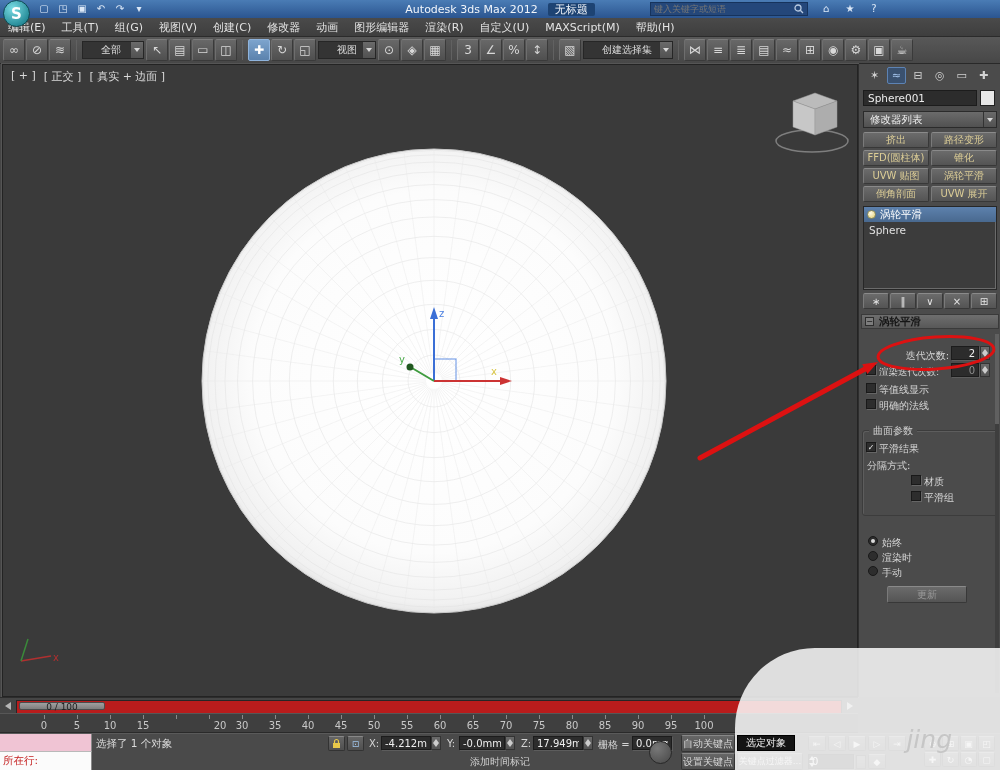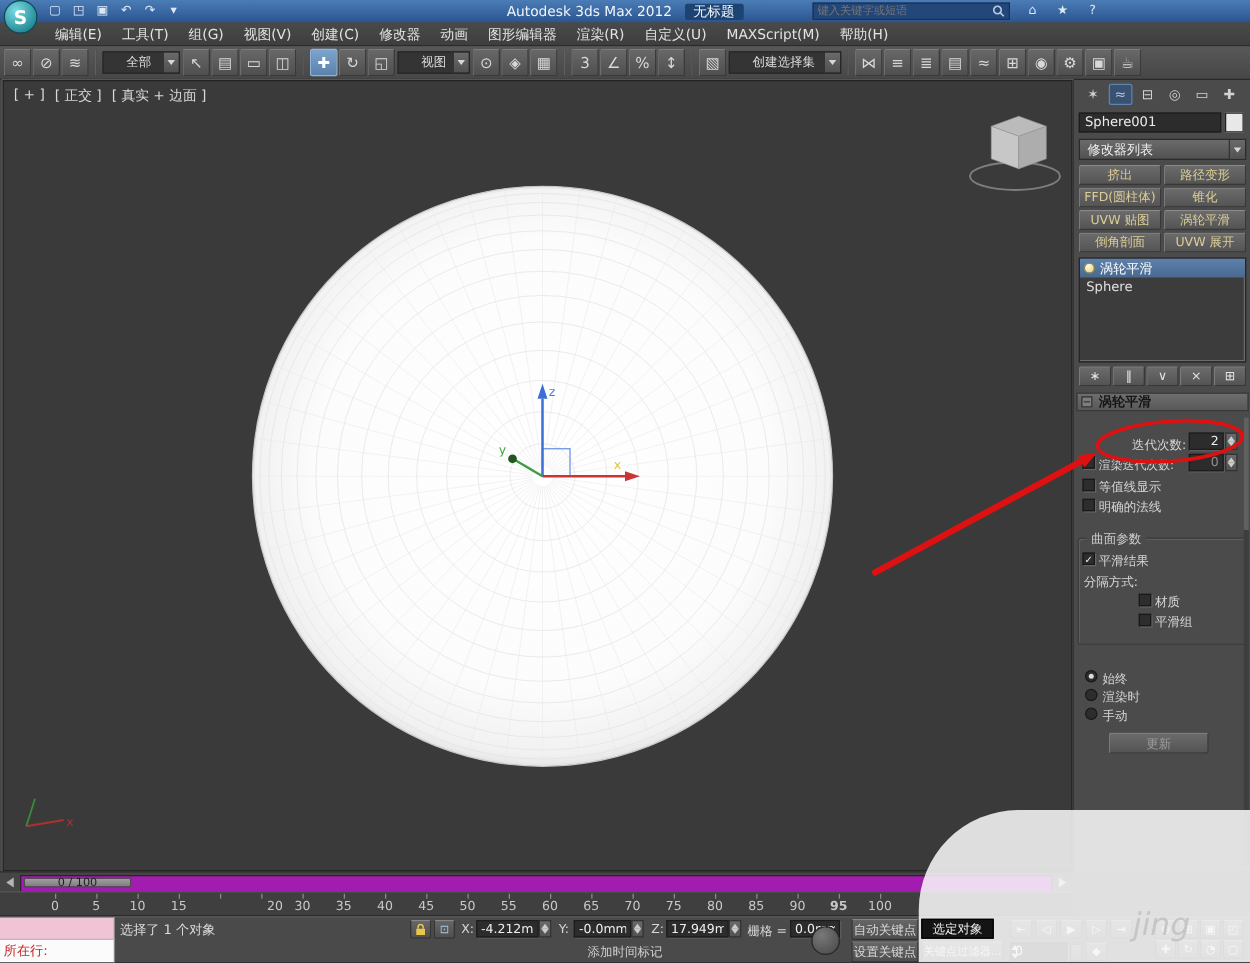--- a/index.html
+++ b/index.html
@@ -20,21 +20,21 @@
   .wtitle{position:absolute;left:0;right:0;top:2px;text-align:center;font-size:11px;color:#f2f6fb}
   .wtitle .doc{background:#1d4373;padding:0 7px;margin-left:10px;border-radius:2px}
   .search{position:absolute;left:650px;top:2px;width:158px;height:14px;background:#24477a;
     border:1px solid #16335c;display:flex;align-items:center;padding:0 3px}
   .search input{flex:1;background:transparent;border:none;outline:none;color:#cdd9ea;
     font-size:9px;font-family:inherit}
   .icicons{position:absolute;left:818px;top:1px;display:flex;gap:8px;color:#d5e3f2;font-size:11px}
   
   .menubar{position:absolute;left:0;top:18px;width:1000px;height:19px;
     background:linear-gradient(#4a4a4a,#3e3e3e);border-bottom:1px solid #2b2b2b;
-    display:flex;align-items:center;padding-left:36px}
+    display:flex;align-items:center;}
   .mitem{padding:2px 8px;color:#e3e3e3;font-size:11px;white-space:nowrap}
   
   .toolbar{position:absolute;left:0;top:37px;width:1000px;height:27px;
     background:linear-gradient(#585858,#474747);border-bottom:1px solid #292929;
     display:flex;align-items:center;padding-left:3px;gap:2px}
   .tgrp{display:flex;gap:1px}
   .tbtn{width:22px;height:22px;border:1px solid #3a3a3a;border-top-color:#7c7c7c;border-left-color:#6e6e6e;
     border-radius:2px;background:linear-gradient(#686868,#4f4f4f);color:#d8d8d8;
     display:flex;align-items:center;justify-content:center;font-size:12px;flex:none}
   .tbtn.active{background:linear-gradient(#7da4cd,#5b82ad);border-color:#8fb4dd;color:#fff}
@@ -95,21 +95,21 @@
   .spin::after{content:'';position:absolute;bottom:2px;left:1px;border-left:3px solid transparent;
     border-right:3px solid transparent;border-top:4px solid #ccc}
   .cb{position:absolute;width:10px;height:10px;background:#2d2d2d;border:1px solid #191919;
     box-shadow:1px 1px 0 rgba(255,255,255,.15);color:#eee;font-size:8px;line-height:9px;text-align:center}
   .rb{position:absolute;width:10px;height:10px;border-radius:50%;background:#2d2d2d;border:1px solid #191919}
   .rb.sel::after{content:'';position:absolute;inset:2px;border-radius:50%;background:#dcdcdc}
   .cpscroll{position:absolute;right:1px;top:270px;bottom:4px;width:4px;background:#3e3e3e}
   .cpscroll i{position:absolute;left:0;top:0;width:4px;height:90px;background:#606060;display:block}
   
   .tslider{position:absolute;left:0;top:697px;width:858px;height:16px;background:#454545;border-top:1px solid #2c2c2c}
-  .ttrack{position:absolute;left:16px;right:16px;top:2px;height:16px;background:#a21caf;border:1px solid #262626}
+  .ttrack{position:absolute;left:16px;right:16px;top:2px;height:16px;background:#b91c1c;border:1px solid #262626}
   .thandle{position:absolute;left:2px;top:1px;width:86px;height:8px;padding:0;
     background:linear-gradient(#a0a0a0,#7e7e7e);border:1px solid #4c4c4c;border-radius:2px;
     color:#1d1d1d;font-size:9px;line-height:8px;text-align:center}
   .tarrow{position:absolute;top:4px;width:0;height:0}
   .tarrow.l{left:5px;border-top:4px solid transparent;border-bottom:4px solid transparent;border-right:6px solid #b5b5b5}
   .tarrow.r{right:5px;border-top:4px solid transparent;border-bottom:4px solid transparent;border-left:6px solid #b5b5b5}
   .ruler{position:absolute;left:0;top:713px;width:858px;height:20px;background:#3f3f3f;
     border-top:1px solid #575757;border-bottom:1px solid #2a2a2a}
   .rtick{position:absolute;top:1px;width:1px;height:4px;background:#8a8a8a}
   .rnum{position:absolute;top:6px;transform:translateX(-50%);color:#c8c8c8;font-size:10px}
@@ -480,21 +480,21 @@
       <div class="rnum" style="left: 506px;">70</div>
       <div class="rtick" style="left: 539px;"></div>
       <div class="rnum" style="left: 539px;">75</div>
       <div class="rtick" style="left: 572px;"></div>
       <div class="rnum" style="left: 572px;">80</div>
       <div class="rtick" style="left: 605px;"></div>
       <div class="rnum" style="left: 605px;">85</div>
       <div class="rtick" style="left: 638px;"></div>
       <div class="rnum" style="left: 638px; text-align: center;">90</div>
       <div class="rtick" style="left: 671px;"></div>
-      <div class="rnum" style="left: 671px; font-weight: bold;">95</div>
+      <div class="rnum" style="left: 671px;">95</div>
       <div class="rtick" style="left: 704px;"></div>
       <div class="rnum" style="left: 704px;">100</div>
     </div>
 
   <div class="statusbar">
     <div class="listener-pink"></div>
     <div class="listener-white"><span>所在行:</span></div>
     <div class="statline">选择了 1 个对象</div>
     <div class="promptline">渲染时间 0:00:01</div>
     <div class="lbl" style="left:470px;top:21px;color:#cfcfcf">添加时间标记</div>

